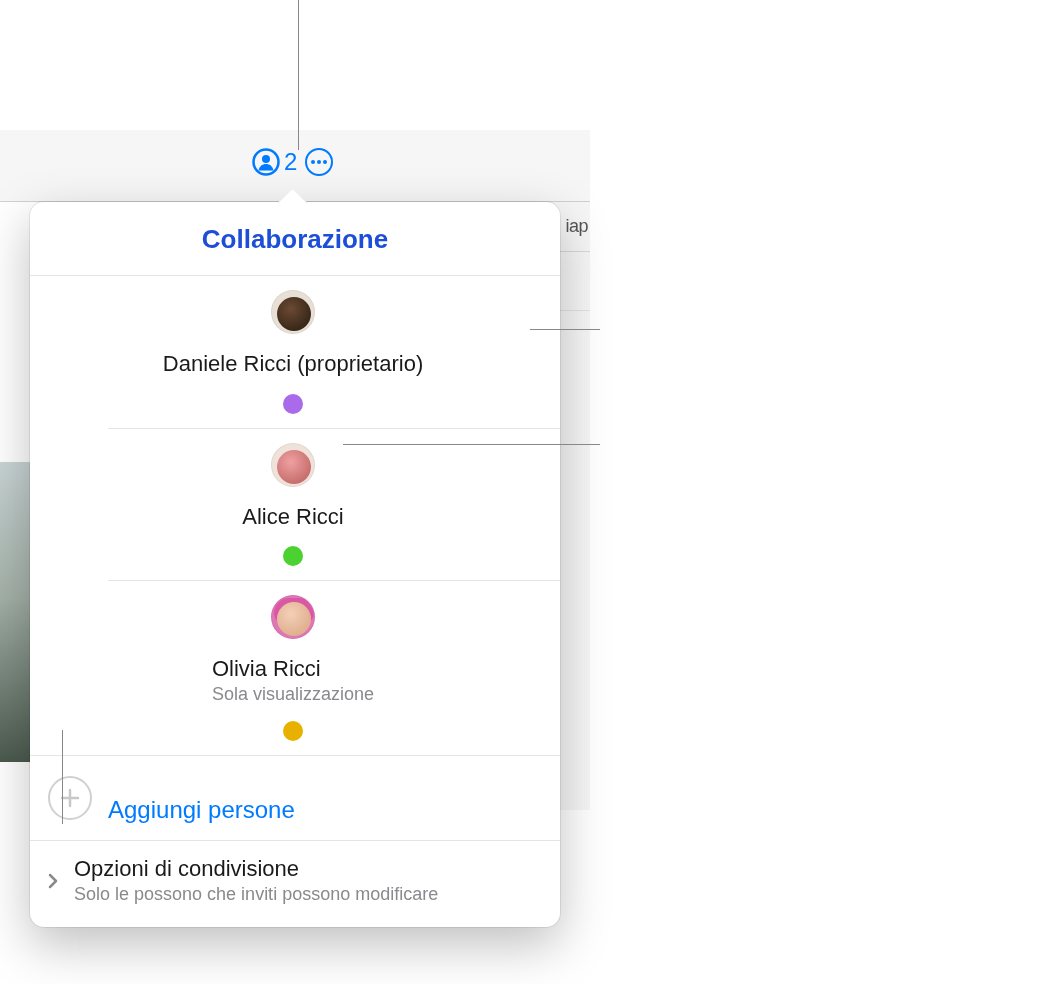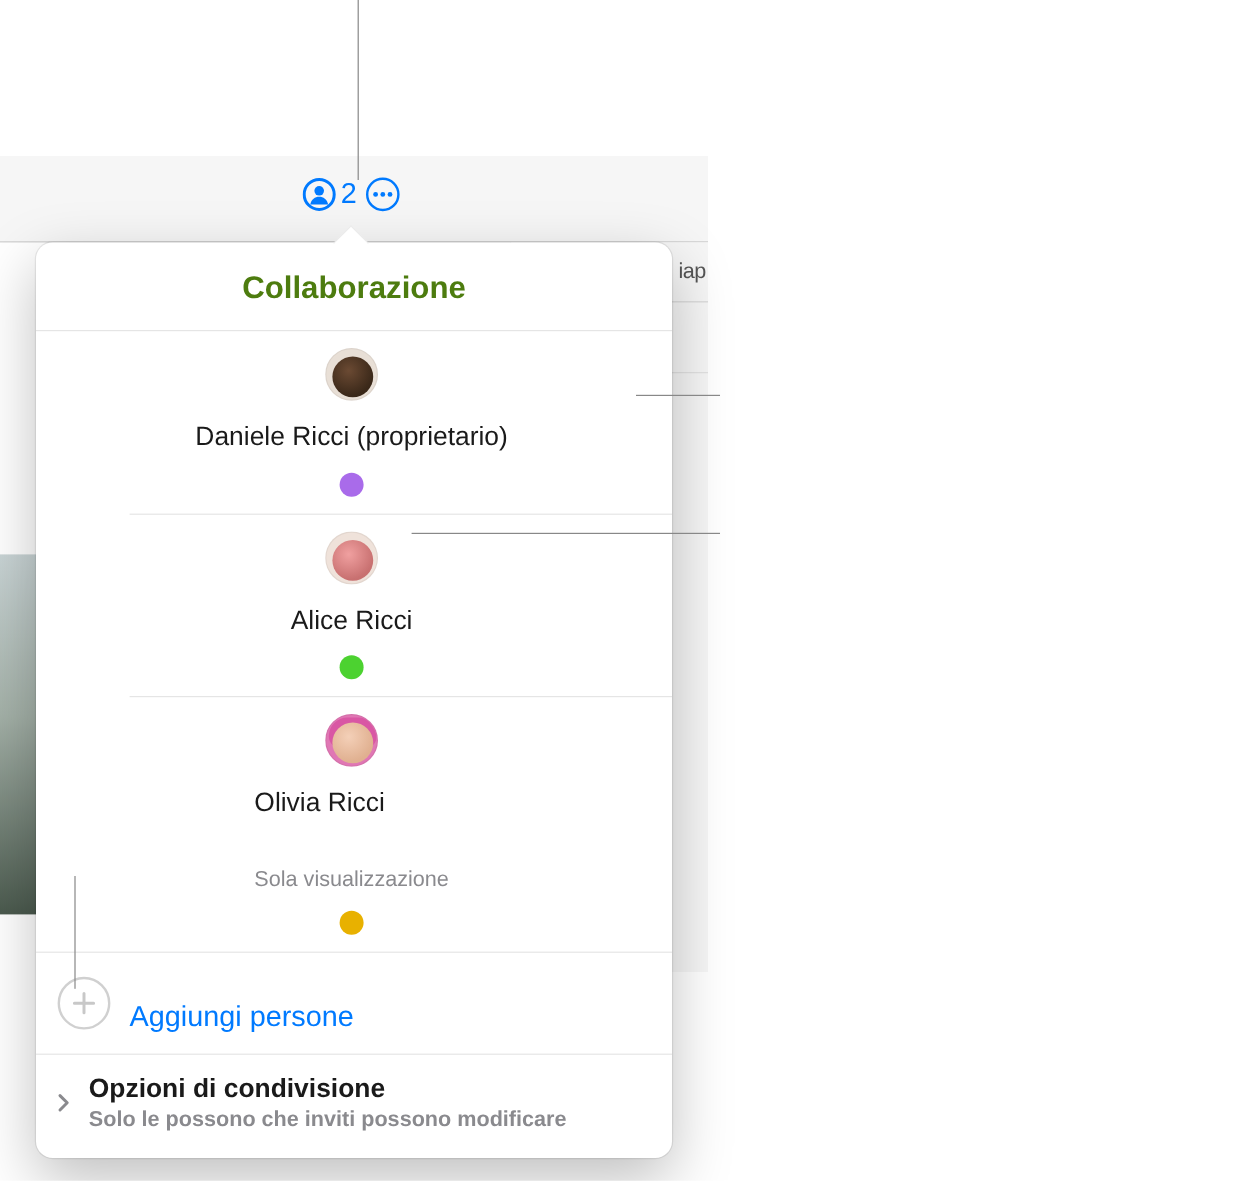--- a/index.html
+++ b/index.html
@@ -145,21 +145,21 @@
       background: #ffffff;
       transform: rotate(45deg);
       border-top: 1px solid rgba(0,0,0,0.08);
       border-left: 1px solid rgba(0,0,0,0.08);
     }
     .popover-title {
       text-align: center;
       padding: 22px 0 20px;
       font-size: 26px;
       font-weight: 600;
-      color: #4d7c0f;
+      color: #1d4ed8;
       border-bottom: 1px solid #e5e5e5;
     }
     .person-row {
       display: flex;
       align-items: center;
       gap: 16px;
       padding: 14px 22px 14px 18px;
       cursor: pointer;
       flex-direction: column;
     }
@@ -210,21 +210,20 @@
     }
     .person-name {
       font-size: 22px;
       color: #1a1a1a;
       line-height: 1.25;
     }
     .person-sub {
       font-size: 18px;
       color: #8a8a8e;
       line-height: 1.25;
-      margin-top: 38px;
     }
     .status-dot {
       width: 20px;
       height: 20px;
       border-radius: 50%;
       flex-shrink: 0;
     }
     .add-row {
       display: flex;
       align-items: center;
@@ -247,21 +246,20 @@
       font-size: 24px;
       color: #007aff;
       margin-top: 24px;
     }
     .options-row {
       display: flex;
       align-items: center;
       gap: 12px;
       padding: 14px 22px 22px 14px;
       cursor: pointer;
-      font-weight: bold;
     }
     .chevron {
       width: 18px;
       height: 18px;
       flex-shrink: 0;
       margin-top: 2px;
     }
     .options-text {
       flex: 1;
     }

